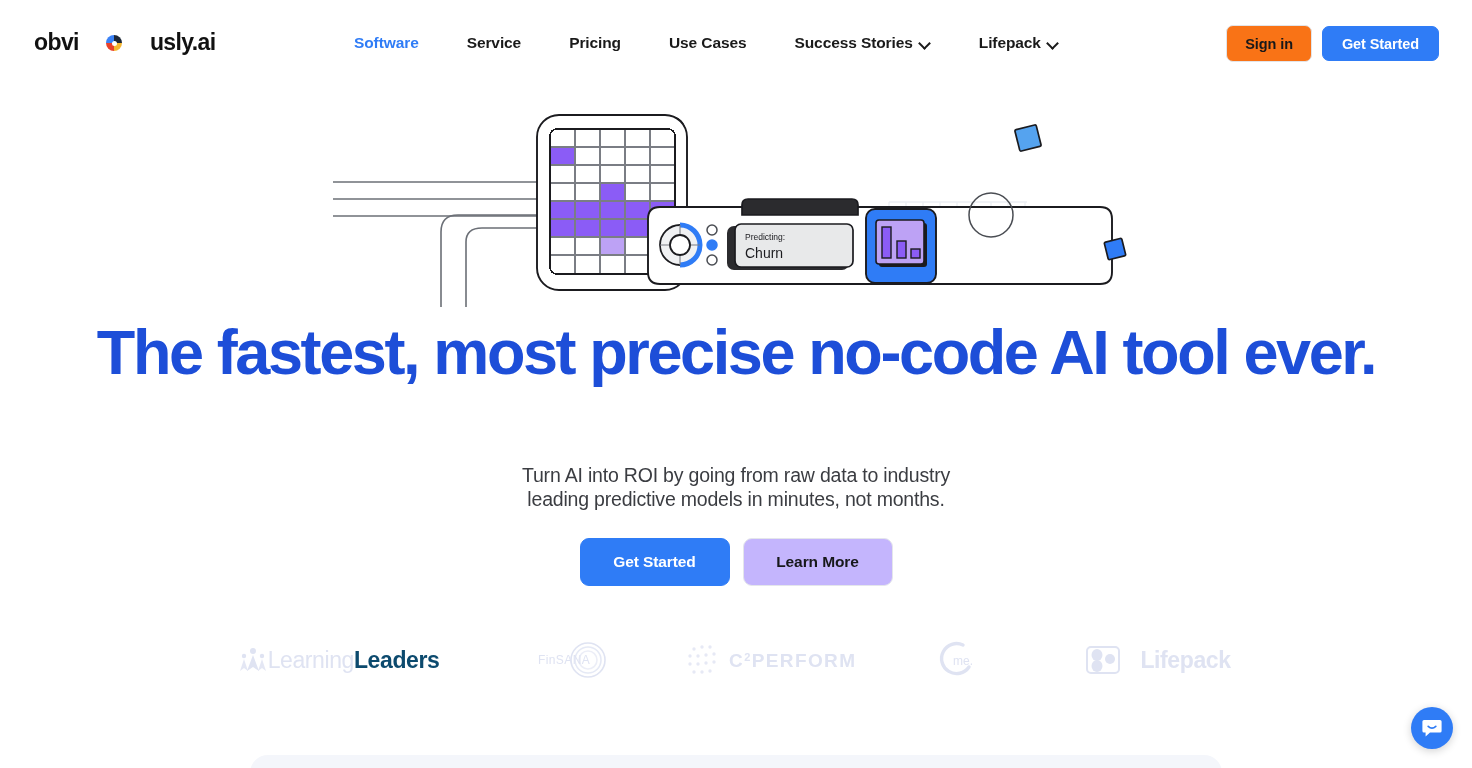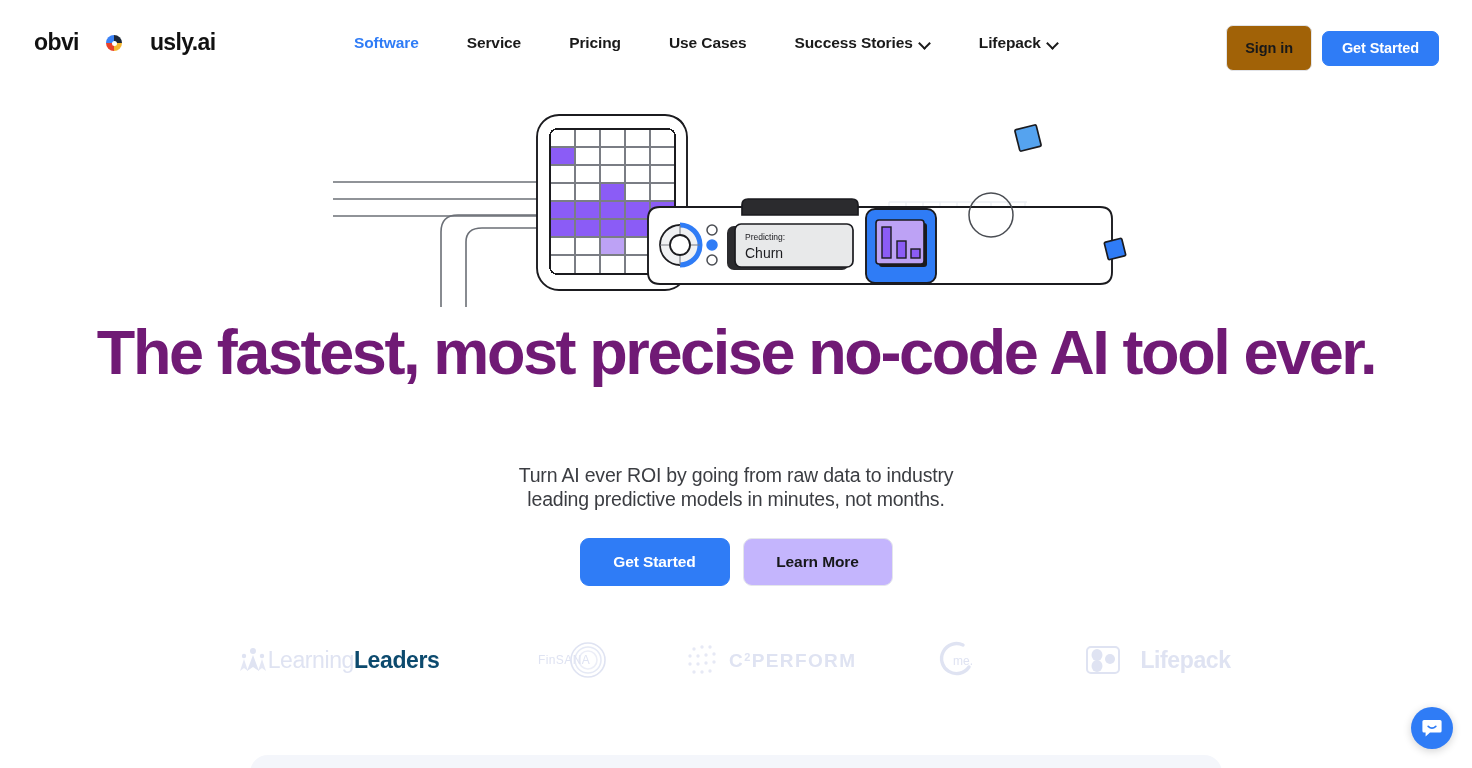--- a/index.html
+++ b/index.html
@@ -114,23 +114,23 @@
     font-weight: 700;
     letter-spacing: -0.1px;
     border-radius: 7px;
     cursor: pointer;
     white-space: nowrap;
     display: inline-flex;
     align-items: center;
     justify-content: center;
   }
   .btn-signin {
-    height: 46px;
+    height: 37px;
     padding: 0 18px;
-    background: #a16207;
+    background: #f97316;
     border: 1px solid #e2e4e9;
     color: #17181a;
   }
   .btn-getstarted-sm {
     height: 35px;
     padding: 0 19px;
     background: #2f7cf6;
     border: 1px solid #2f7cf6;
     color: #ffffff;
   }
@@ -151,21 +151,21 @@
   .headline {
     position: absolute;
     top: 237px;
     left: 0;
     width: 1472px;
     text-align: center;
     font-size: 63px;
     line-height: 60px;
     font-weight: 700;
     letter-spacing: -2.4px;
-    color: #701a75;
+    color: #1d4ed8;
   }
   .subhead {
     position: absolute;
     top: 378px;
     left: 0;
     width: 1472px;
     text-align: center;
     font-size: 19.5px;
     line-height: 24px;
     font-weight: 400;
@@ -388,21 +388,21 @@
       <rect x="1106" y="143" width="18" height="18" rx="1.5" fill="#2f7cf6" stroke="#1b1b1f" stroke-width="1.7" transform="rotate(-14 1115 152)"></rect>
     </svg>
   </div>
 
   <h1 class="headline">
     <span>The fastest, most precise</span>
     <span>no-code AI tool ever.</span>
   </h1>
 
   <p class="subhead">
-    <span>Turn AI ever ROI by going from raw data to industry</span>
+    <span>Turn AI into ROI by going from raw data to industry</span>
     <span>leading predictive models in minutes, not months.</span>
   </p>
 
   <div class="cta-row">
     <button class="btn btn-cta btn-primary">Get Started</button>
     <button class="btn btn-cta btn-secondary">Learn More</button>
   </div>
 
   <div class="logo-strip">
 

